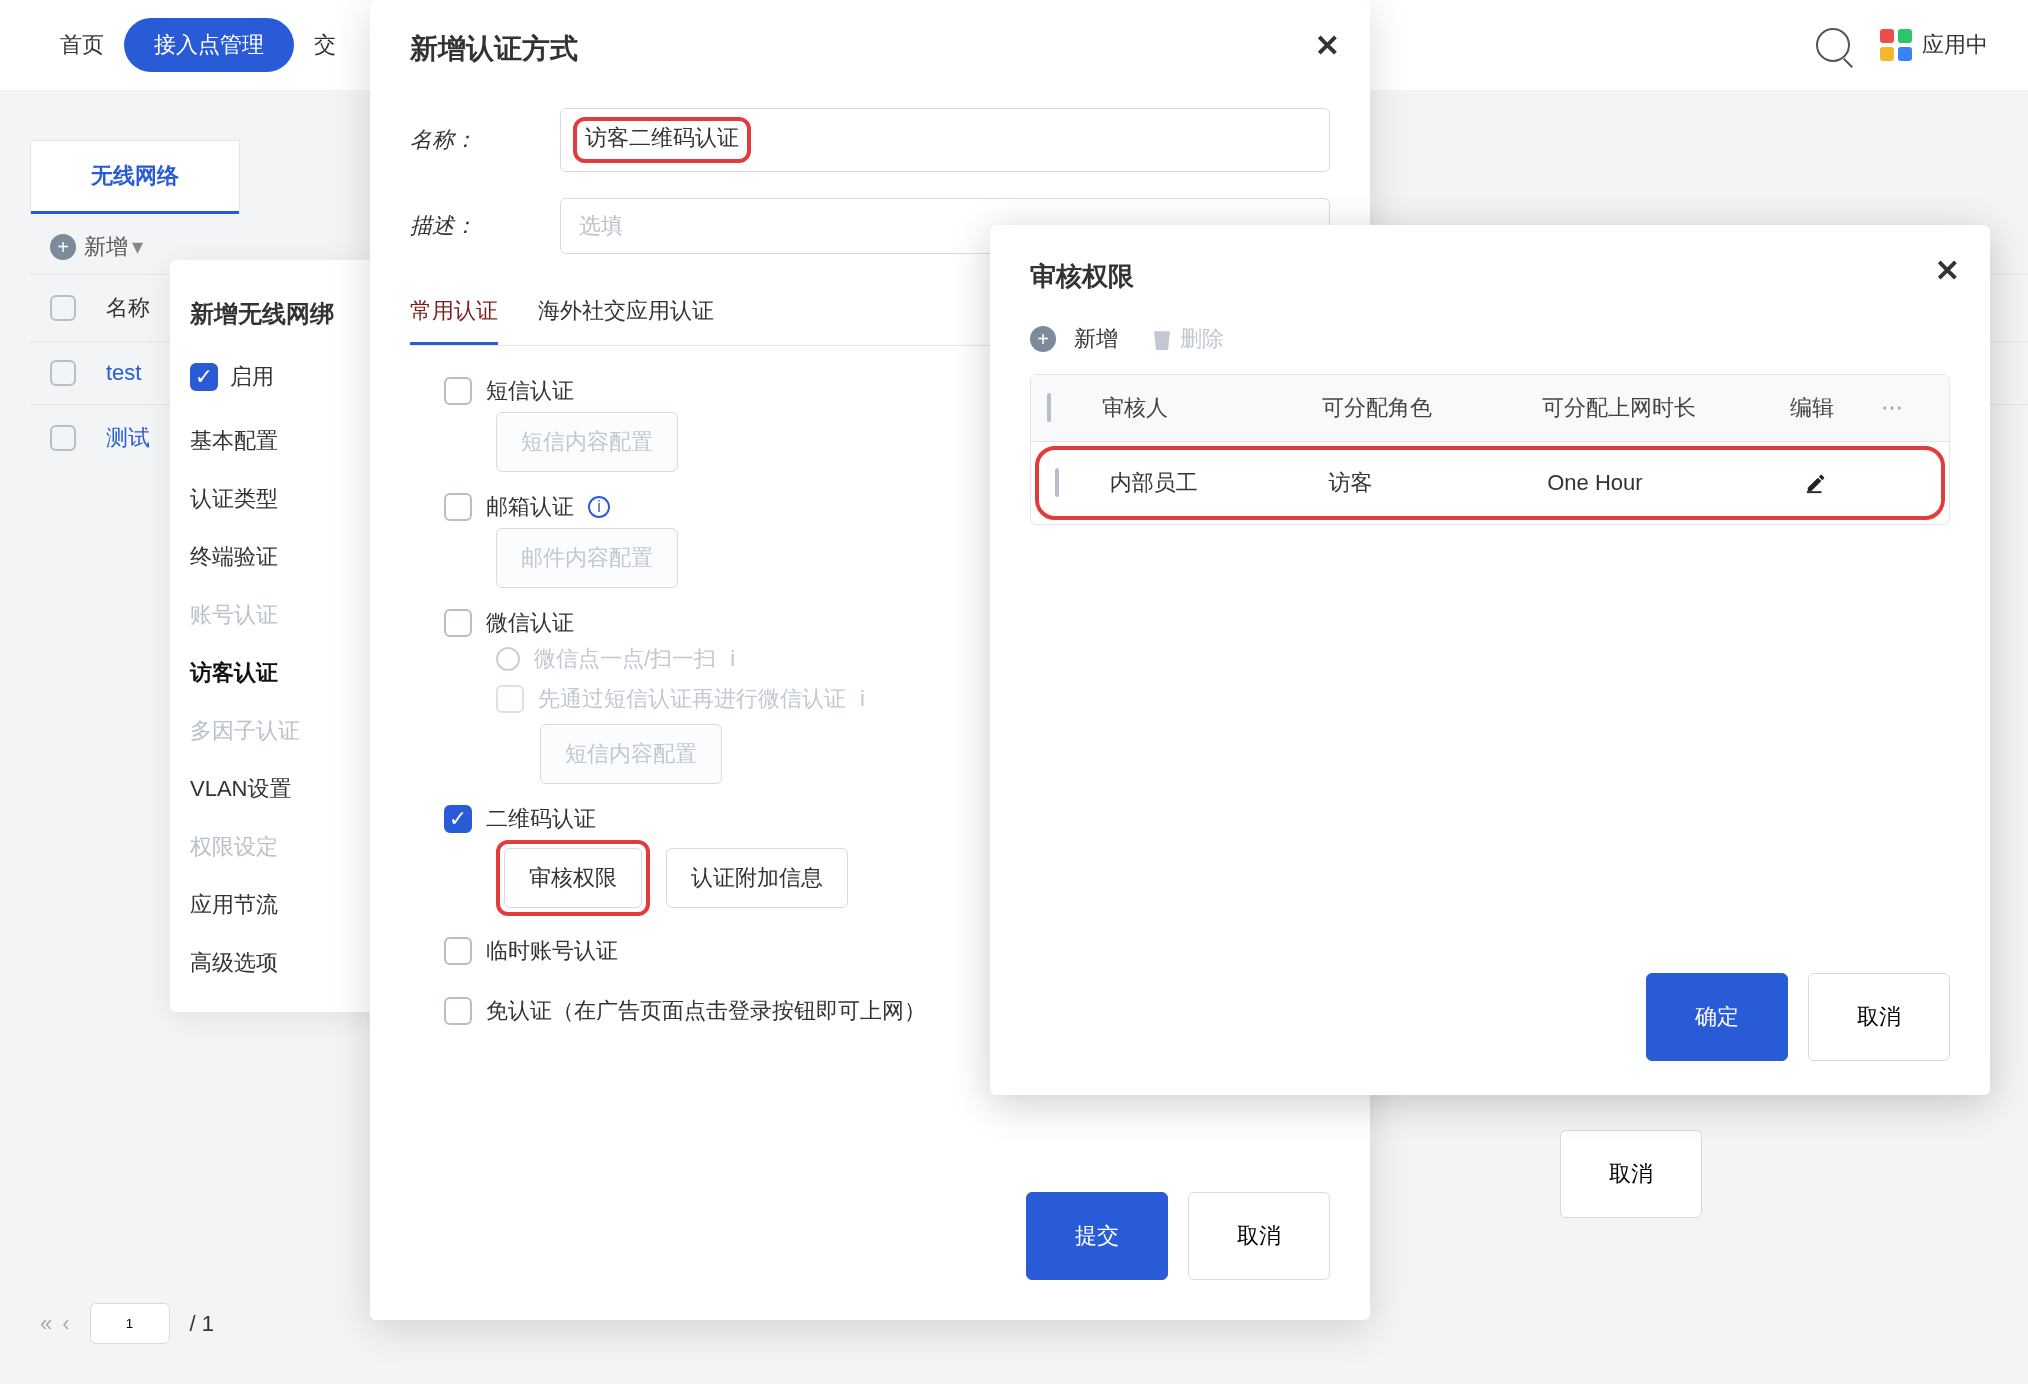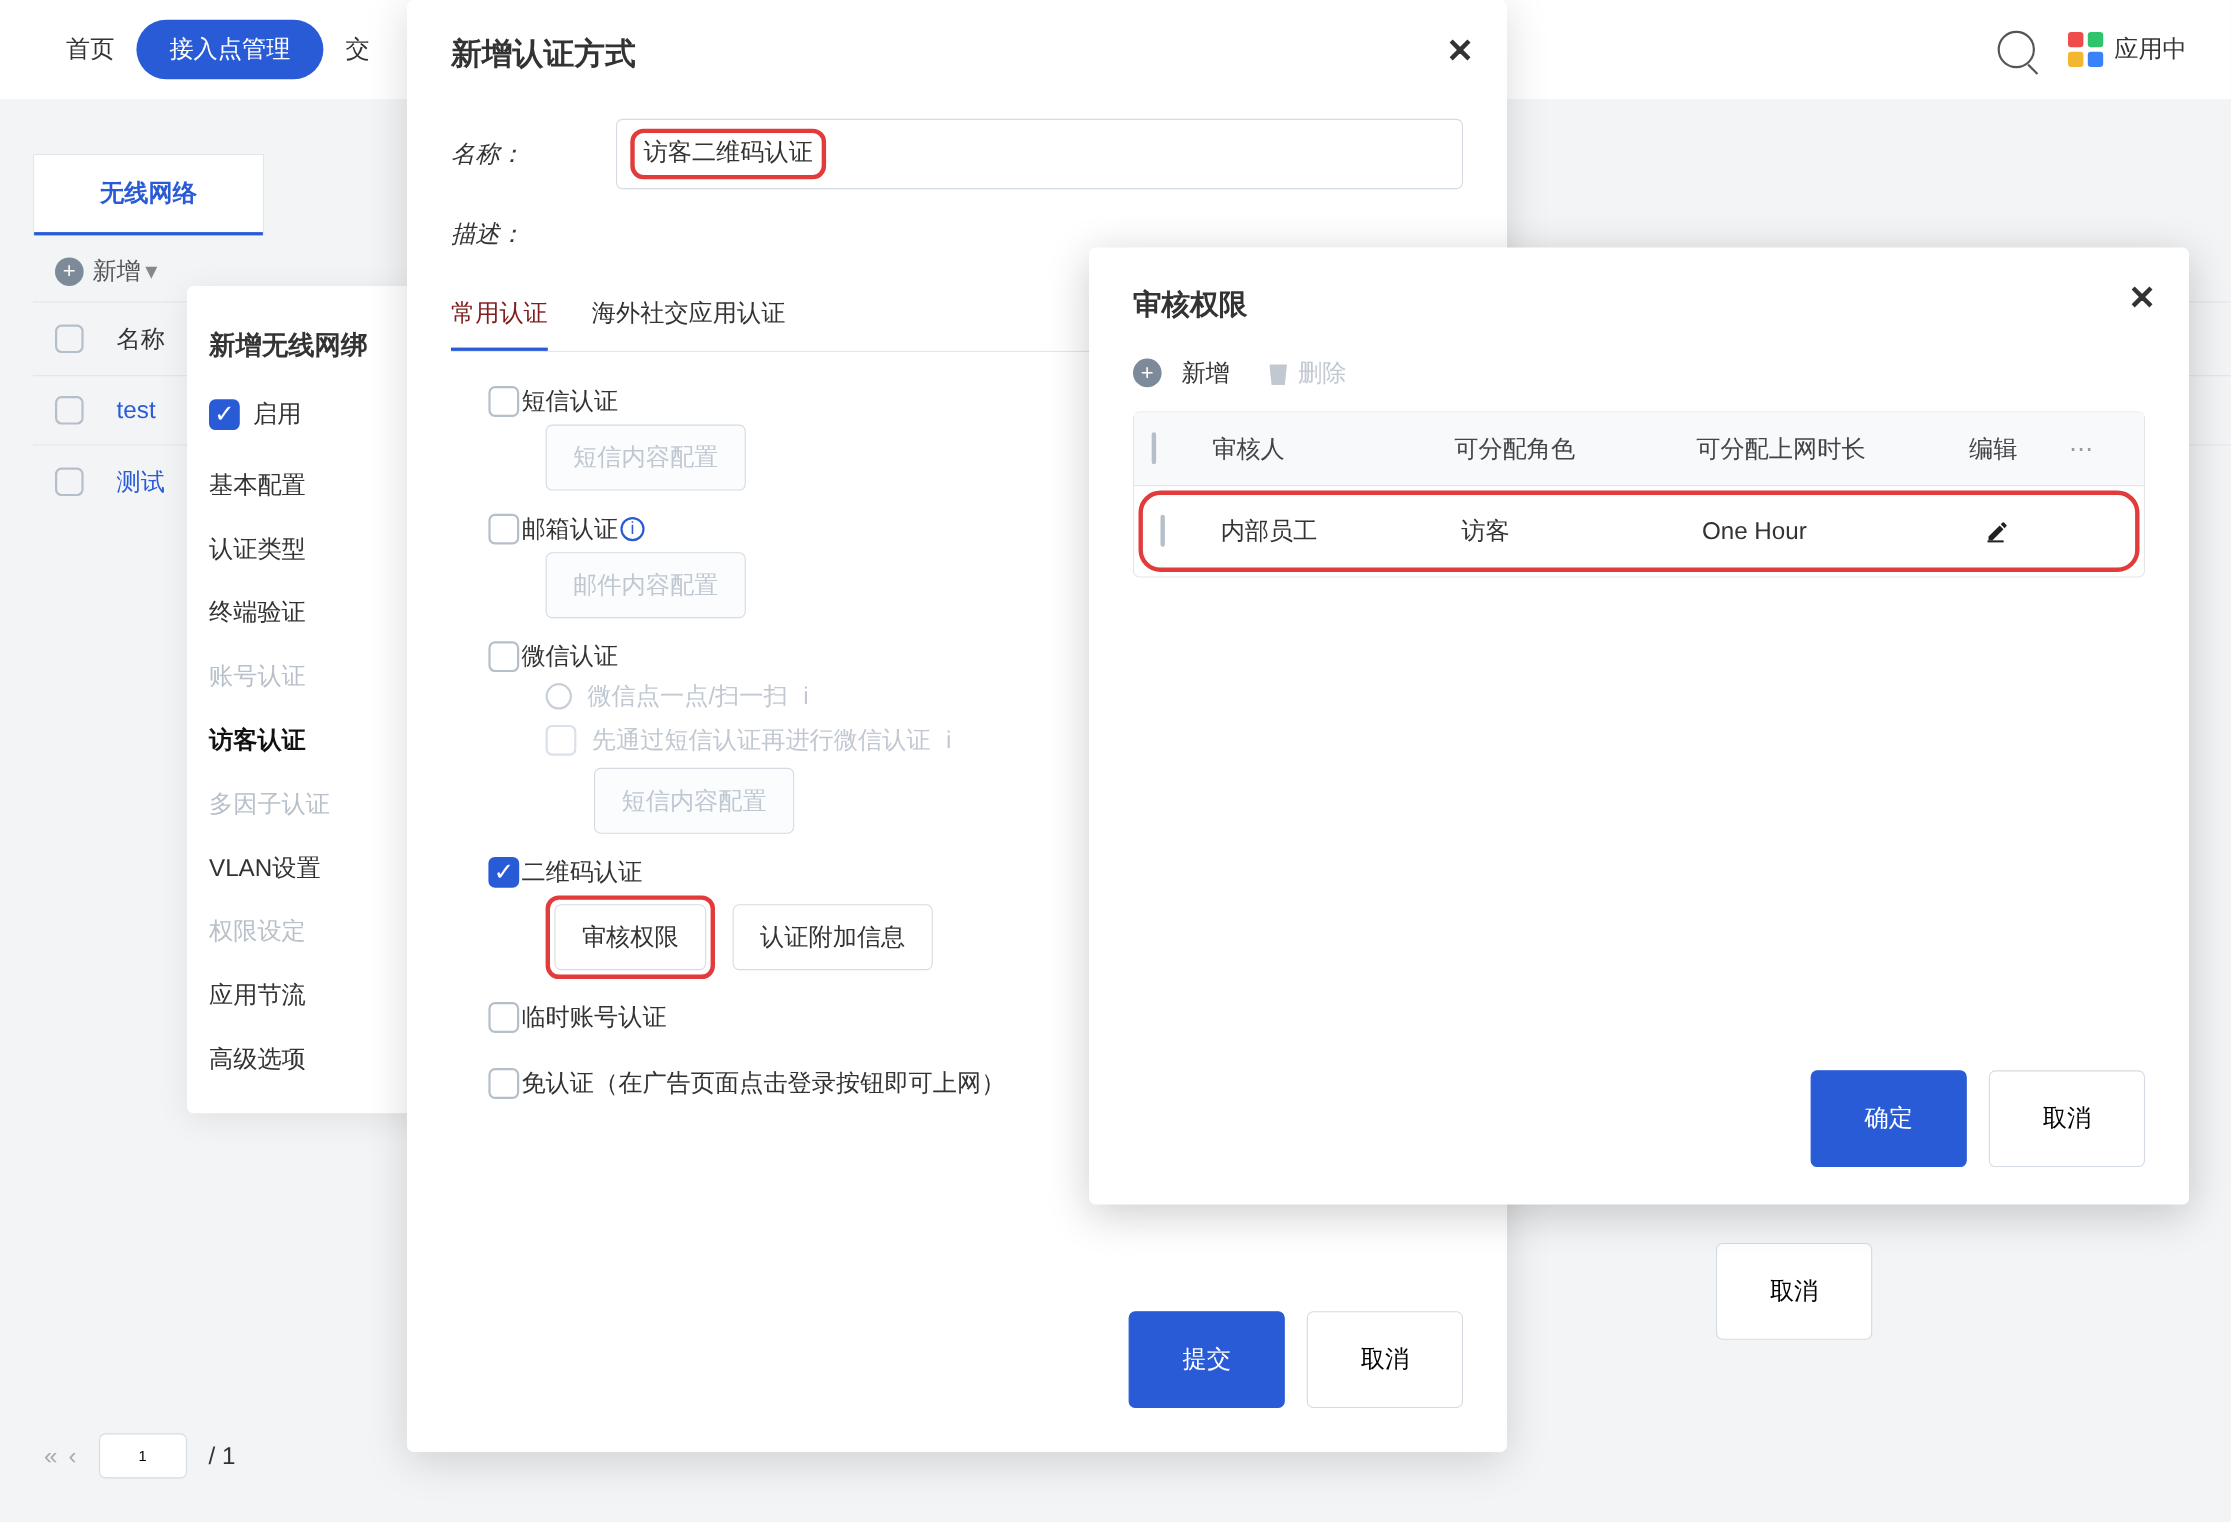--- a/index.html
+++ b/index.html
@@ -238,21 +238,21 @@
 }
 .auth-tabs .t.active {
   color: #7f1d1d;
   border-bottom: 3px solid #2a5bd7;
   font-weight: 400;
 }
 
 .auth-option {
   display: flex;
   align-items: center;
-  gap: 2px;
+  gap: 14px;
   margin: 20px 0 6px 34px;
   color: #333;
 }
 .auth-sub {
   margin-left: 86px;
   margin-bottom: 10px;
 }
 .btn-sub {
   display: inline-block;
   padding: 14px 24px;
@@ -462,20 +462,21 @@
   <div class="form-row">
     <div class="label">名称：</div>
     <div style="flex:1; border:1px solid #d5dbe2; border-radius:6px; padding:8px 12px; display:flex; align-items:center;">
       <span class="highlight-red">
         <span>访客二维码认证</span>
       </span>
     </div>
   </div>
   <div class="form-row">
     <div class="label">描述：</div>
+    <input class="input" placeholder="选填" style="">
   </div>
 
   <div class="auth-tabs">
     <div class="t active">常用认证</div>
     <div class="t">海外社交应用认证</div>
   </div>
 
   <div class="auth-option">
     <span class="cbx"></span>
     <span>短信认证</span>

